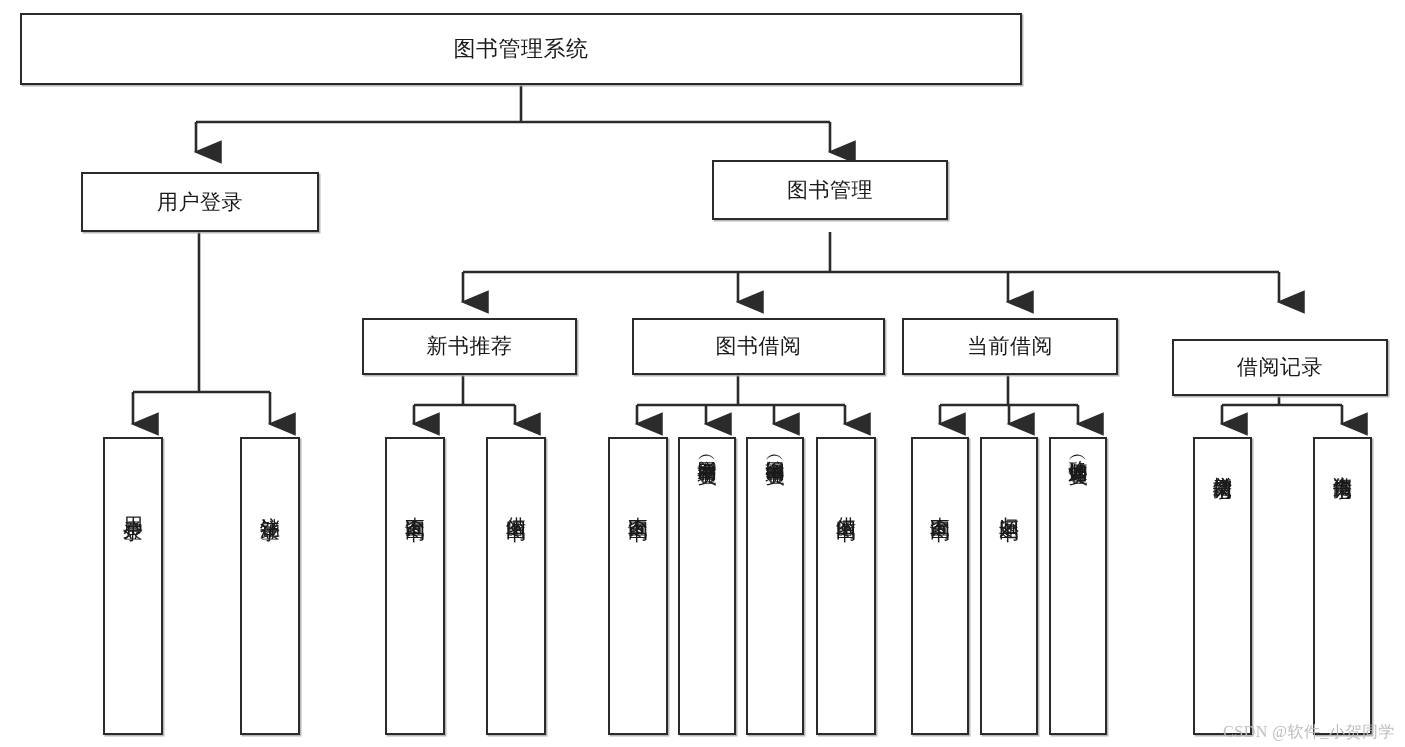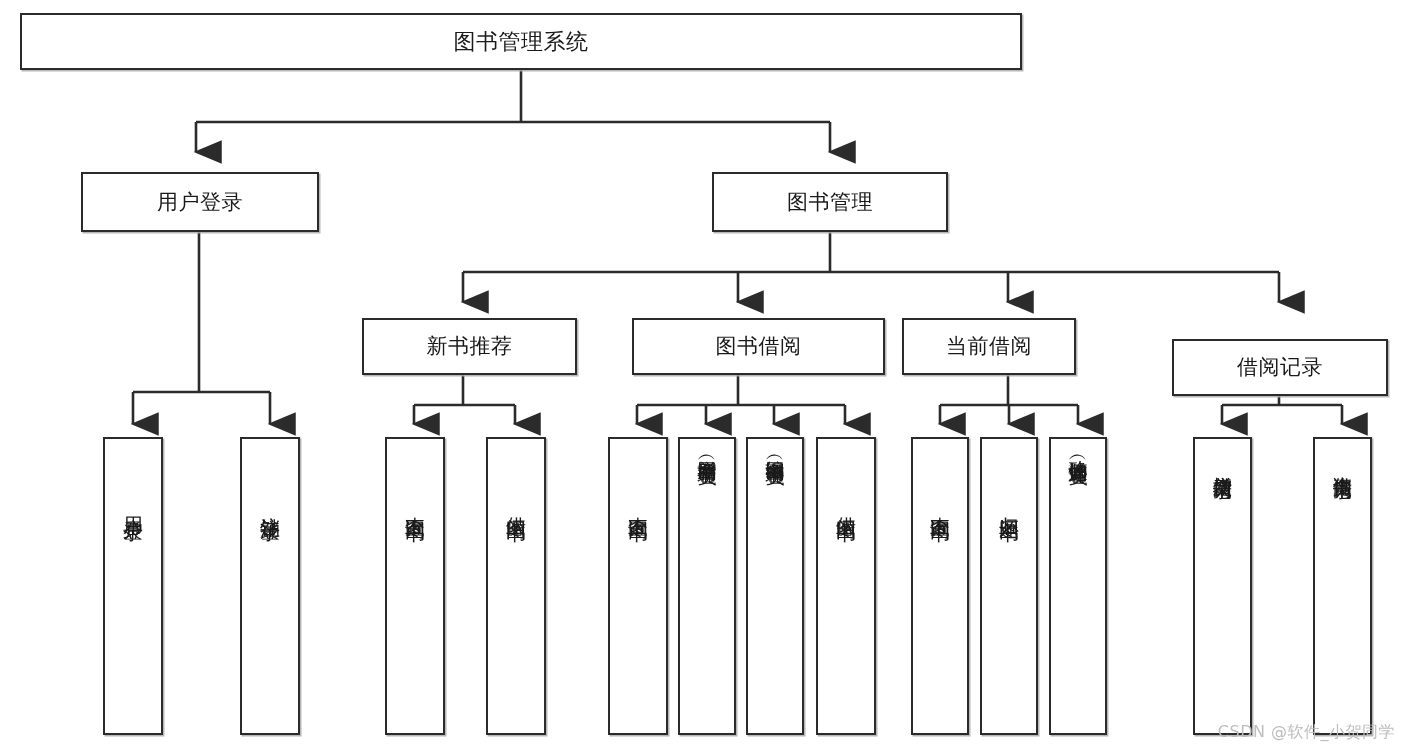--- a/index.html
+++ b/index.html
@@ -70,20 +70,21 @@
   }
   .watermark {
     position: absolute;
     right: 10px;
     bottom: 4px;
     font-size: 16px;
     color: #bdbdbd;
     letter-spacing: 0.5px;
     z-index: 5;
     white-space: nowrap;
+    font-family: Liberation Serif, serif;
   }
 </style>
 </head>
 <body>
 
 <div id="diagram-root">
 
   <svg id="edges-layer" viewBox="0 0 1405 747" width="1405" height="747" xmlns="http://www.w3.org/2000/svg">
     <defs>
       <marker id="arrow" viewBox="0 0 10 12" refX="5" refY="11" markerWidth="9" markerHeight="11" orient="auto-start-reverse">
@@ -127,38 +128,38 @@
       <path d="M 1009 405 L 1009 424" marker-end="url(#arrow)"></path>
       <path d="M 1078 405 L 1078 424" marker-end="url(#arrow)"></path>
 
       <path d="M 1279 375 L 1279 405"></path>
       <path d="M 1222 405 L 1342 405"></path>
       <path d="M 1222 405 L 1222 424" marker-end="url(#arrow)"></path>
       <path d="M 1342 405 L 1342 424" marker-end="url(#arrow)"></path>
     </g>
   </svg>
 
-  <div class="node horiz root" style="left:20px; top:13px; width:1002px; height:57px;">
+  <div class="node horiz root" style="left:20px; top:13px; width:1002px; height:72px;">
     <span class="node-label">图书管理系统</span>
   </div>
 
   <div class="node horiz" style="left:81px; top:172px; width:238px; height:60px;">
     <span class="node-label">用户登录</span>
   </div>
-  <div class="node horiz" style="left:712px; top:172px; width:236px; height:60px;align-items:center;">
+  <div class="node horiz" style="left:712px; top:160px; width:236px; height:60px;align-items:center;">
     <span class="node-label">图书管理</span>
   </div>
 
   <div class="node horiz" style="left:362px; top:318px; width:215px; height:57px;">
     <span class="node-label">新书推荐</span>
   </div>
   <div class="node horiz" style="left:632px; top:318px; width:253px; height:57px;">
     <span class="node-label">图书借阅</span>
   </div>
-  <div class="node horiz" style="left:902px; top:318px; width:174px; height:57px;">
+  <div class="node horiz" style="left:902px; top:318px; width:216px; height:57px;">
     <span class="node-label">当前借阅</span>
   </div>
   <div class="node horiz" style="left:1172px; top:318px; width:216px; height:57px;margin-top:21px;">
     <span class="node-label">借阅记录</span>
   </div>
 
   <div class="node vert" style="left:103px; top:437px; width:60px; height:298px; padding-top:62px;">
     <span class="node-label">用户登录</span>
   </div>
   <div class="node vert" style="left:240px; top:437px; width:60px; height:298px; padding-top:62px;">

